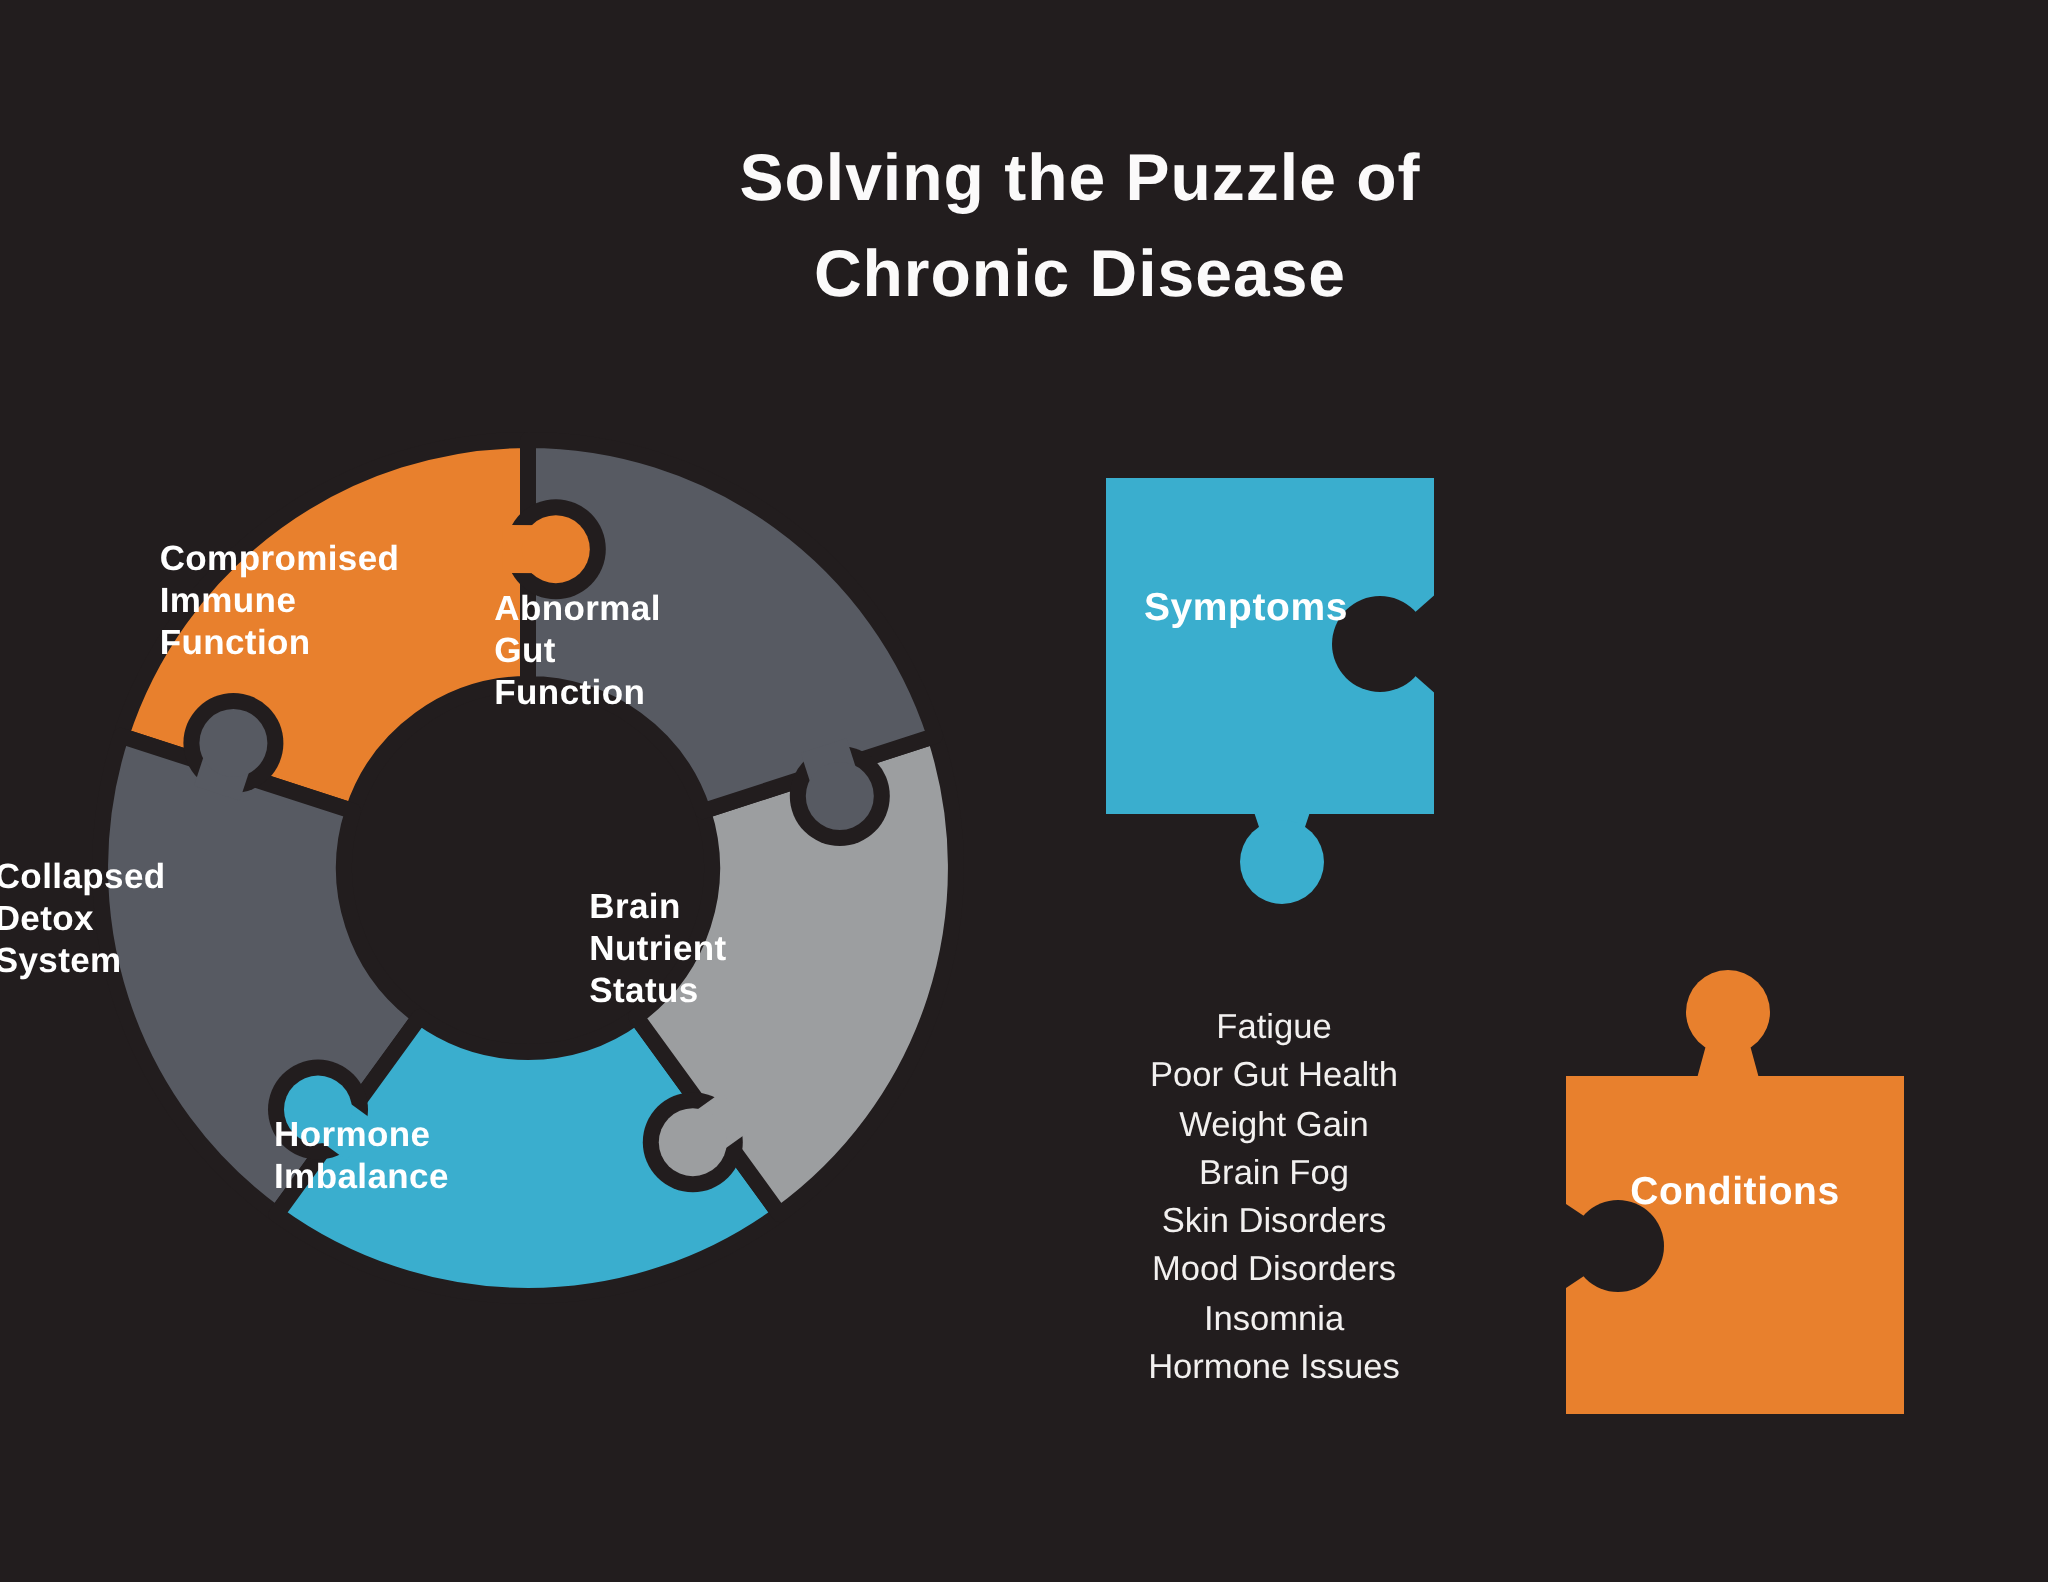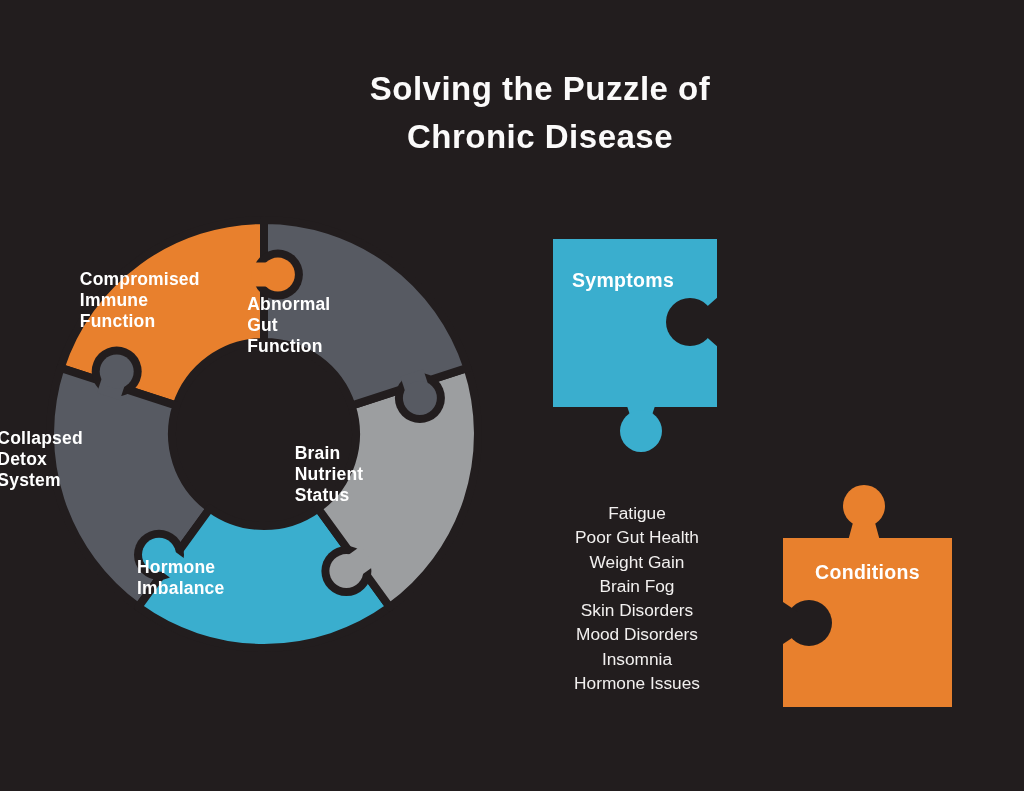--- a/index.html
+++ b/index.html
@@ -15,21 +15,21 @@
     text-align:center;color:#fbfafa;font-size:33px;line-height:48px;
     font-weight:bold;white-space:pre-line;margin:16px;letter-spacing:0.5px;
   }
   .seg-label{
     position:absolute;z-index:2;width:220px;
     color:#ffffff;font-weight:bold;font-size:17.5px;line-height:21px;
     white-space:pre-line;letter-spacing:0.2px;
   }
   .piece-label{
     position:absolute;z-index:2;text-align:center;color:#ffffff;
-    font-weight:bold;font-size:19.5px;letter-spacing:0.3px;
+    font-weight:bold;font-size:19.5px;letter-spacing:0.3px;margin-top:24px;
   }
   .piece-label.symptoms{left:553px;top:269px;width:140px;}
   .piece-label.conditions{left:783px;top:561px;width:169px;text-align:center;}
   .item-list{
     position:absolute;z-index:2;width:260px;text-align:center;
     color:#f2f0ef;font-size:17.3px;line-height:24.3px;font-weight:400;
   }
   .item-list.symptoms{left:736px;top:252px;}
   .item-list.conditions{left:507px;top:501px;}
 </style>

